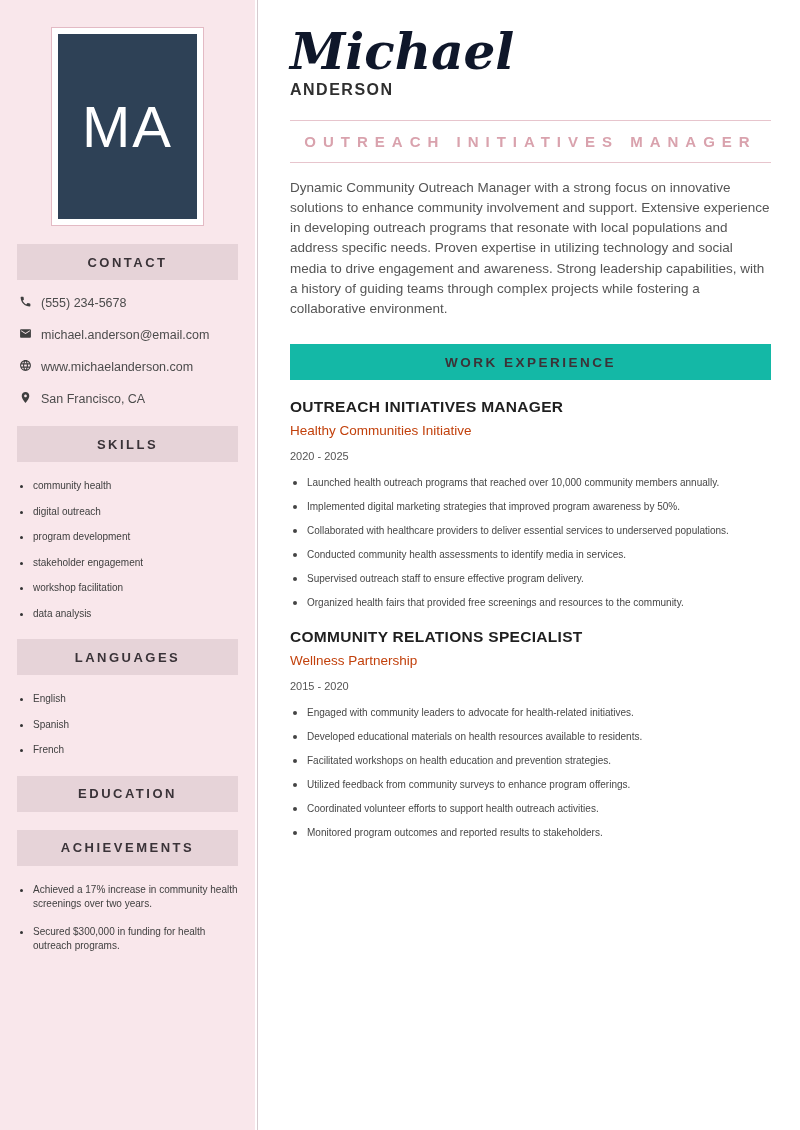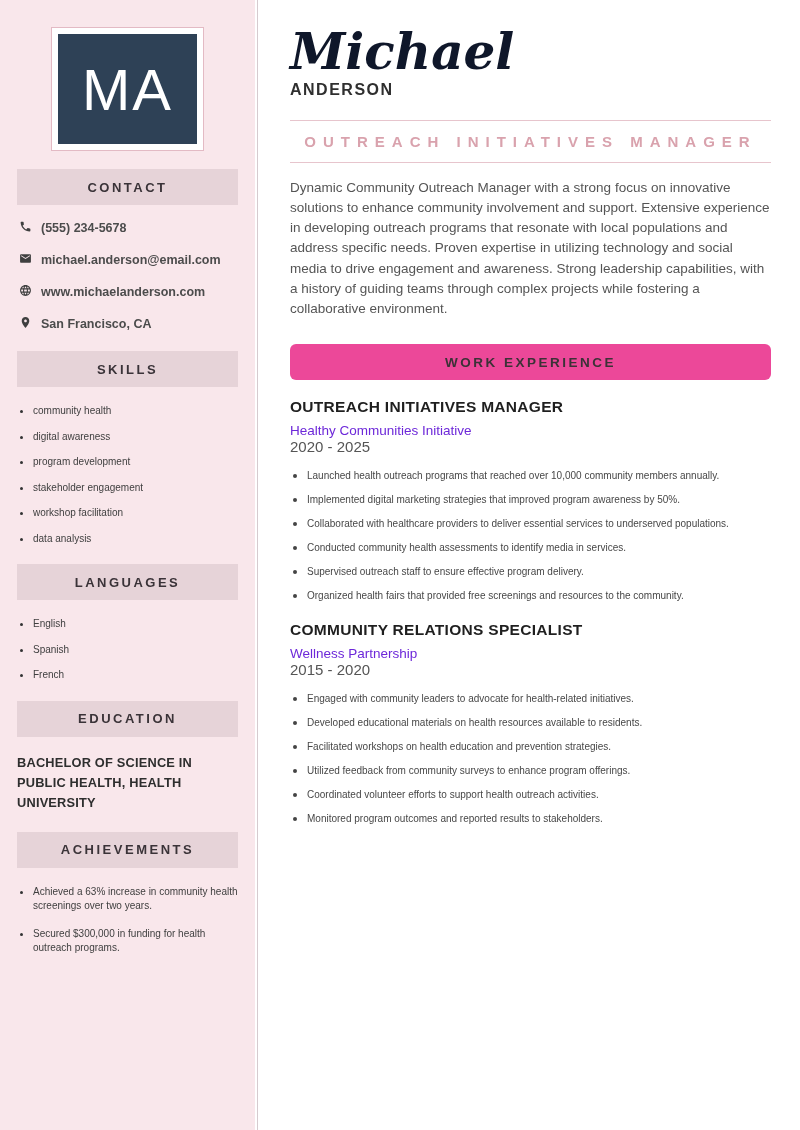--- a/index.html
+++ b/index.html
@@ -4,27 +4,27 @@
 <style>
   * { margin:0; padding:0; box-sizing:border-box; }
   html,body { background:#ffffff; }
   body { font-family:"Liberation Sans", sans-serif; width:800px; height:1130px; overflow:hidden; }
   .page { display:flex; width:800px; height:1130px; background:#fff; }
 
   
   .sidebar { width:255px; min-width:255px; background:#f9e7eb; padding:27px 17px 20px 17px; }
   .side-divider { width:1px; background:#d6cbcf; margin-left:2px; }
 
-  .monogram-frame { width:153px; height:124px; margin:0 auto; background:#ffffff; border:1px solid #e3bac4; padding:6px; }
+  .monogram-frame { width:153px; height:199px; margin:0 auto; background:#ffffff; border:1px solid #e3bac4; padding:6px; }
   .monogram-box { width:100%; height:100%; background:#2e4156; display:flex; align-items:center; justify-content:center; }
   .monogram-text { color:#ffffff; font-size:58px; font-weight:500; letter-spacing:2px; }
 
   .side-band { margin-top:18px; height:36px; background:#e6d3d8; display:flex; align-items:center; justify-content:center;
                font-size:13px; font-weight:700; letter-spacing:2.5px; color:#3a3338; }
-  .contact-list { margin-top:14px;font-weight:bold; }
+  .contact-list { margin-top:14px; }
   .contact-row { display:flex; align-items:center; gap:9px; margin:0 2px 14px 2px; }
   .contact-row svg { width:13px; height:13px; flex:0 0 13px; fill:#3f3f3f; }
   .contact-text { font-size:12.5px; color:#4c4c4c; }
 
   .side-list { margin:16px 0 0 16px; list-style:disc; }
   .side-list li { font-size:10px; color:#404040; margin-bottom:10px; line-height:1.45; }
   .side-list li::marker { color:#333; font-size:11px; }
   .ach-list li { margin-bottom:12px; }
 
   .edu-text { margin-top:16px; font-size:12.8px; font-weight:700; color:#2e2e2e; line-height:1.6; letter-spacing:.2px; }
@@ -32,27 +32,27 @@
   
   .main { flex:1; padding:26px 29px 20px 32px; }
   .first-name { font-family:"DejaVu Serif", serif; font-style:italic; font-weight:600; font-size:50px; color:#0f172a; line-height:1.05; }
   .last-name { font-size:16px; font-weight:700; letter-spacing:1.5px; color:#2f2f2f; margin-top:2px; }
 
   .title-rule { border:none; border-top:1px solid #e7c5cd; margin-top:21px; }
   .job-headline { text-align:center; font-size:15px; font-weight:700; letter-spacing:7px; color:#d9a2ad; padding:12px 0 12px 0; }
 
   .summary { margin-top:15px; font-size:13.5px; color:#555555; line-height:1.5; }
 
-  .work-band { margin-top:25px; height:36px; background:#ec4899; display:flex; align-items:center; justify-content:center;
-               font-size:13.5px; font-weight:700; letter-spacing:2.5px; color:#3c3237;border-radius:6px; }
+  .work-band { margin-top:25px; height:36px; background:#14b8a6; display:flex; align-items:center; justify-content:center;
+               font-size:13.5px; font-weight:700; letter-spacing:2.5px; color:#3c3237; }
 
   .job { margin-top:18px; }
   .job-title { font-size:15.5px; font-weight:700; color:#1f1f1f; letter-spacing:.3px; }
-  .job-company { margin-top:7px; font-size:13.5px; color:#6d28d9; }
-  .job-dates { margin-top:0; font-size:15px; color:#555; }
+  .job-company { margin-top:7px; font-size:13.5px; color:#c2410c; }
+  .job-dates { margin-top:12px; font-size:11px; color:#555; }
   .job-bullets { margin:11px 0 0 17px; list-style:disc; }
   .job-bullets li { font-size:10px; color:#474747; line-height:1.5; margin-bottom:7px; }
   .job-bullets li::marker { color:#444; font-size:12px; }
 </style>
 </head>
 <body>
 
 <div class="page">
 
   <aside class="sidebar">
@@ -88,42 +88,41 @@
               <path d="M12 2C8.13 2 5 5.13 5 9c0 5.25 7 13 7 13s7-7.75 7-13c0-3.87-3.13-7-7-7zm0 9.5c-1.38 0-2.5-1.12-2.5-2.5s1.12-2.5 2.5-2.5 2.5 1.12 2.5 2.5-1.12 2.5-2.5 2.5z"></path>
             </svg></span>
         <span class="contact-text">San Francisco, CA</span>
       </div>
     </div>
 
     <div class="side-band">SKILLS</div>
     <ul class="side-list">
 
     <li>community health</li>
-        <li>digital awareness</li>
+        <li>digital outreach</li>
         <li>program development</li>
         <li>stakeholder engagement</li>
         <li>workshop facilitation</li>
         <li>data analysis</li>
       </ul>
 
     <div class="side-band">LANGUAGES</div>
     <ul class="side-list">
 
     <li>English</li>
         <li>Spanish</li>
         <li>French</li>
       </ul>
 
     <div class="side-band">EDUCATION</div>
-    <div class="edu-text">BACHELOR OF SCIENCE IN PUBLIC HEALTH, HEALTH UNIVERSITY</div>
 
     <div class="side-band">ACHIEVEMENTS</div>
     <ul class="side-list ach-list">
 
-    <li>Achieved a 63% increase in community health screenings over two years.</li>
+    <li>Achieved a 17% increase in community health screenings over two years.</li>
         <li>Secured $300,000 in funding for health outreach programs.</li>
       </ul>
 
   </aside>
 
   <div class="side-divider"></div>
 
   <main class="main">
 
     <div class="first-name">Michael</div>

